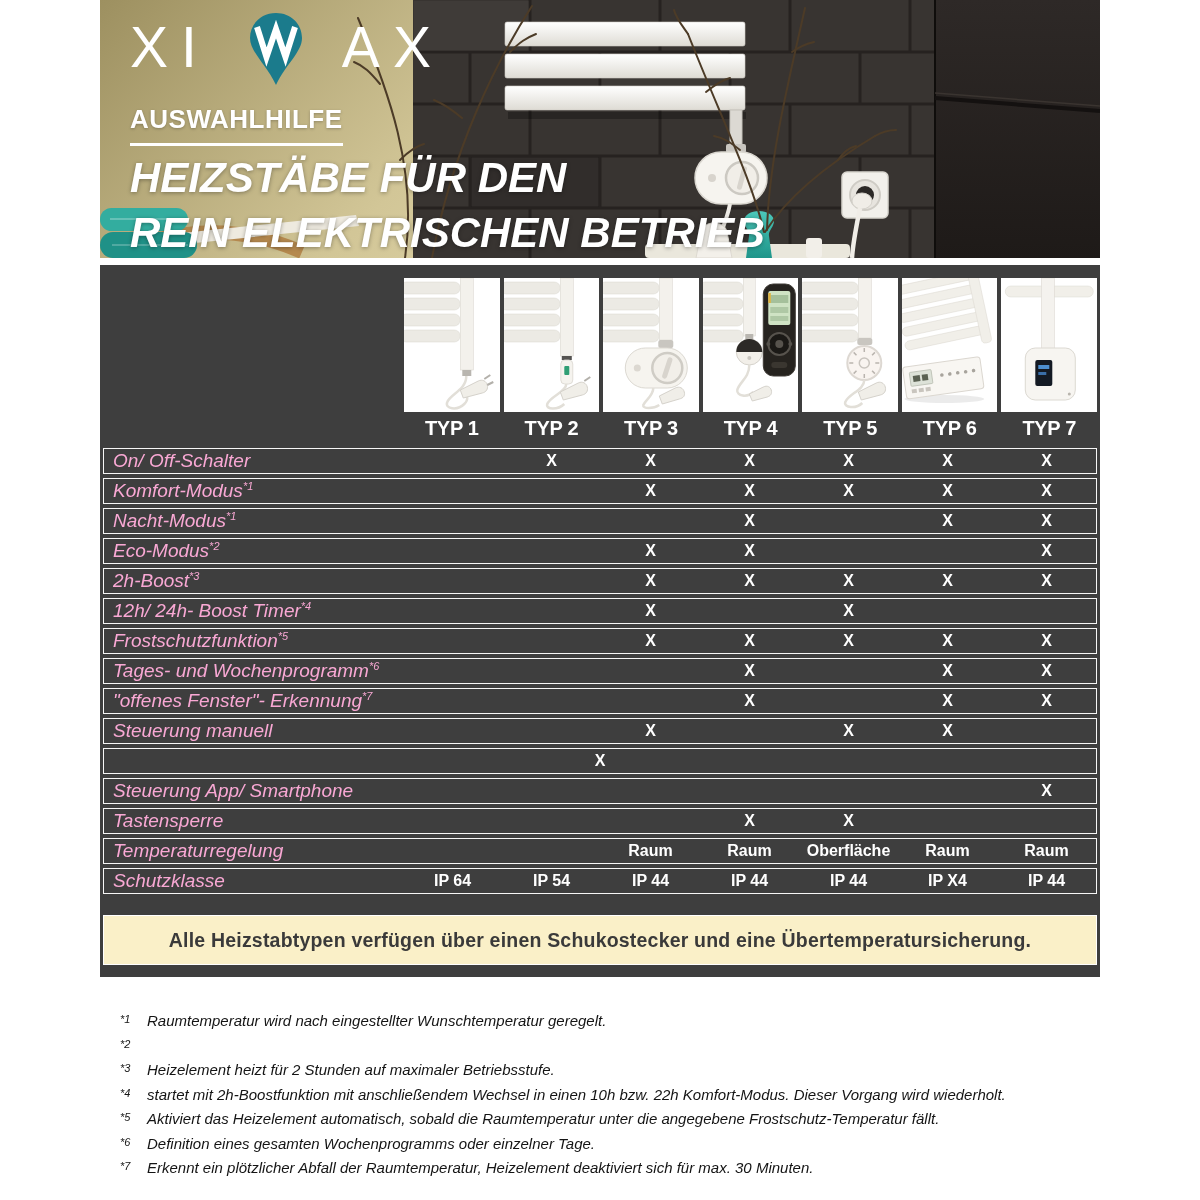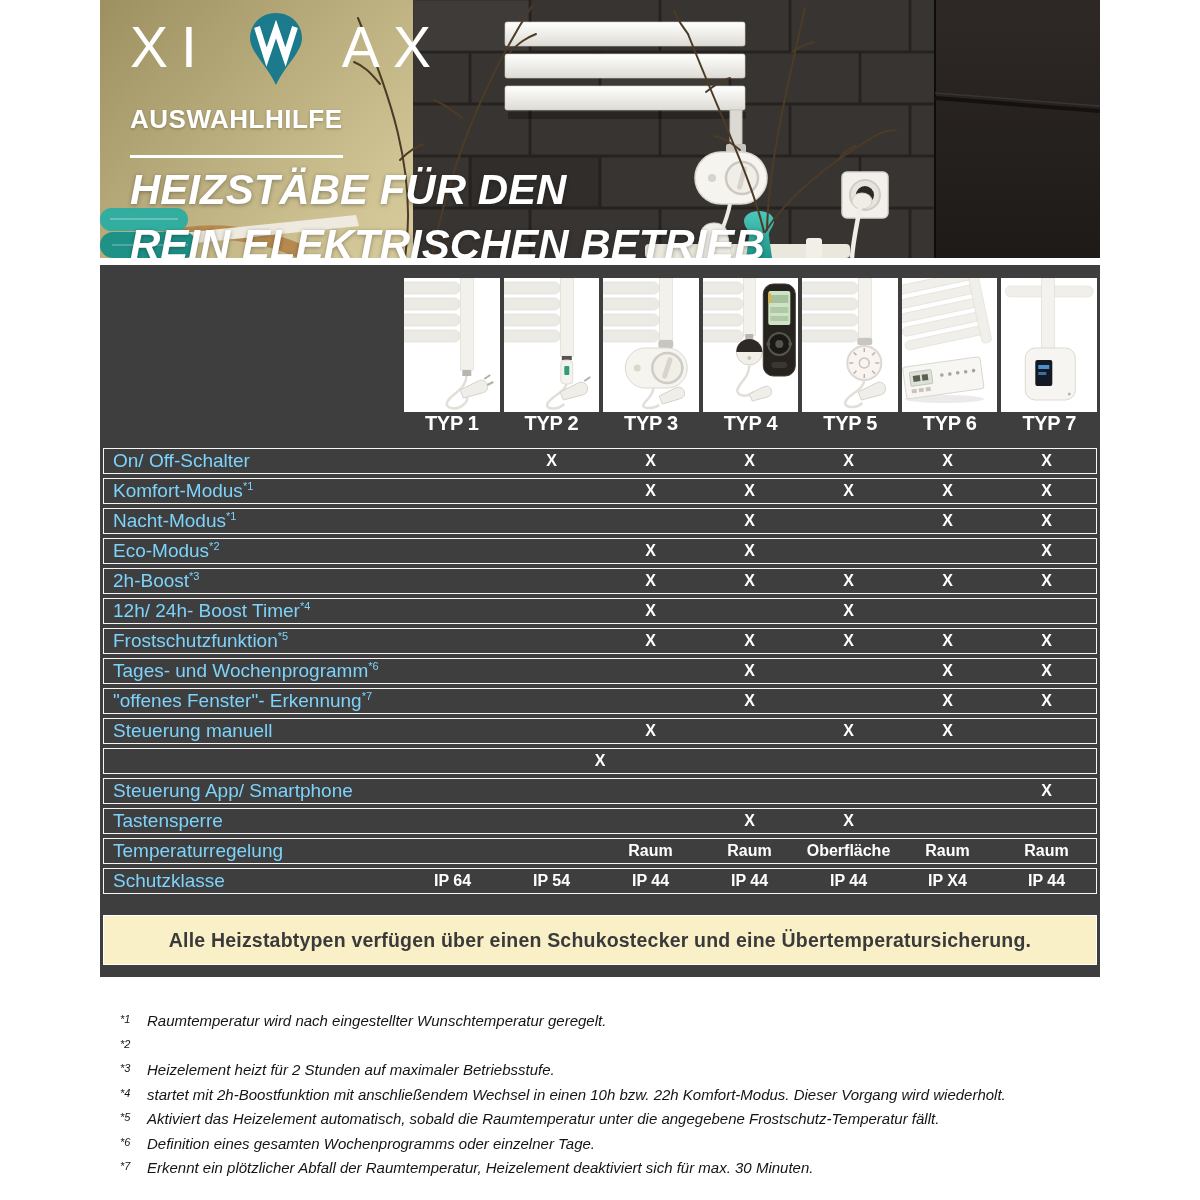--- a/index.html
+++ b/index.html
@@ -6,33 +6,33 @@
   body{width:1200px;height:1200px;font-family:"Liberation Sans","DejaVu Sans",sans-serif;position:relative;overflow:hidden;}
   .content{margin-left:100px;width:1000px;}
 
   
   .hero{position:relative;width:1000px;height:258px;overflow:hidden;background:#cfc193;}
   .hero svg.scene{position:absolute;left:0;top:0;}
   .hero-text{position:absolute;left:30px;top:10px;z-index:5;color:#fff;}
   .logo-row{display:flex;align-items:flex-start;gap:34px;}
   .logo-letters{font-size:57px;font-weight:500;letter-spacing:13px;line-height:70px;margin-top:2px;}
   .logo-pin{width:56px;height:78px;margin:0 4px;}
-  .kicker{display:inline-block;font-size:26px;font-weight:bold;letter-spacing:.5px;border-bottom:3px solid #fff;padding-bottom:20px;margin-top:16px;text-shadow:0 1px 3px rgba(0,0,0,.25);}
+  .kicker{display:inline-block;font-size:26px;font-weight:bold;letter-spacing:.5px;border-bottom:3px solid #fff;padding-bottom:8px;margin-top:16px;text-shadow:0 1px 3px rgba(0,0,0,.25);}
   .h-title{font-size:42px;font-weight:bold;line-height:47px;margin-top:8px;text-shadow:0 1px 4px rgba(0,0,0,.35);font-style:italic;}
 
   
   .board{margin-top:7px;background:#3e3e3e;padding:13px 3px 12px;}
   .prod-row{display:flex;gap:4px;margin-left:301px;height:134px;}
   .prod{flex:1;background:#fff;overflow:hidden;}
   .prod svg{display:block;width:100%;height:100%;}
-  .typ-row{display:flex;gap:4px;margin-left:301px;height:32px;align-items:flex-start;}
+  .typ-row{display:flex;gap:4px;margin-left:301px;height:32px;align-items:center;}
   .typ{flex:1;text-align:center;color:#fff;font-weight:bold;font-size:20px;letter-spacing:-0.3px;}
   .rows{display:flex;flex-direction:column;gap:4px;margin-top:4px;}
   .trow{display:flex;align-items:center;border:1px solid #f6f6f6;height:24px;background:#3e3e3e;}
-  .tlabel{width:290px;padding-left:9px;font-size:19px;color:#7dd3fc;white-space:nowrap;}
+  .tlabel{width:290px;padding-left:9px;font-size:19px;color:#f9a8d4;white-space:nowrap;font-style:italic;}
   .tlabel sup{font-size:11px;}
   .tcell{flex:1;text-align:center;color:#fff;font-weight:bold;font-size:16px;}
   .note{margin-top:21px;background:#faf0c8;border:1px solid #fff;height:48px;display:flex;align-items:center;justify-content:center;font-weight:bold;font-size:19.5px;color:#3a3a3a;letter-spacing:.2px;}
 
   
   .foot{margin:32px 0 0 20px;}
   .fn{display:flex;font-style:italic;font-size:15px;color:#141414;line-height:24.5px;}
   .fn-marker{width:27px;flex-shrink:0;font-size:11px;position:relative;top:-2px;}
 </style>
 </head>

